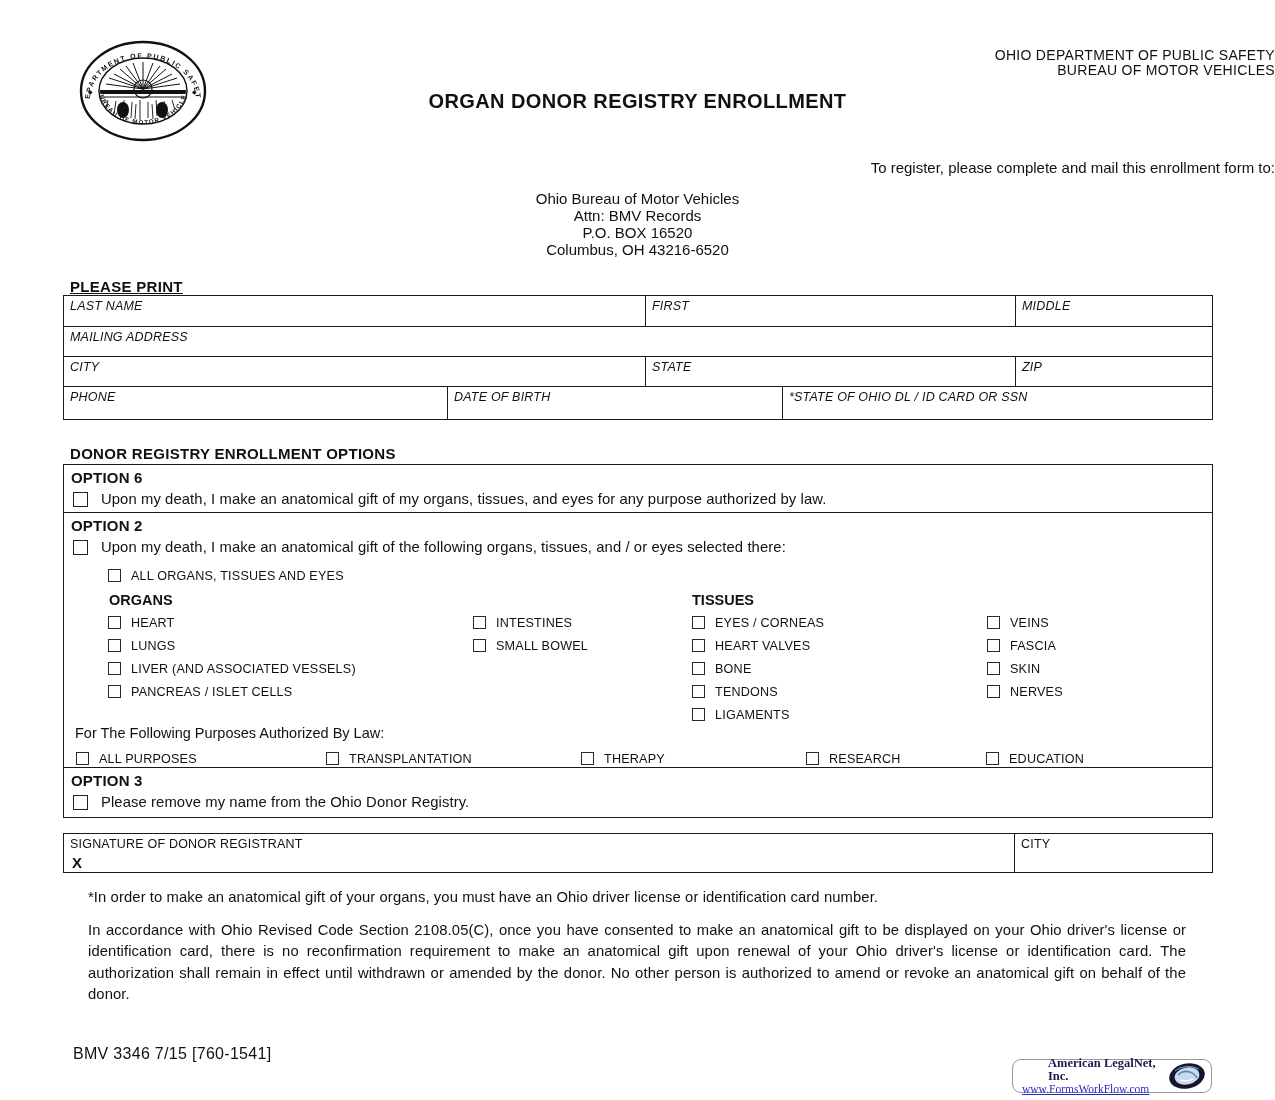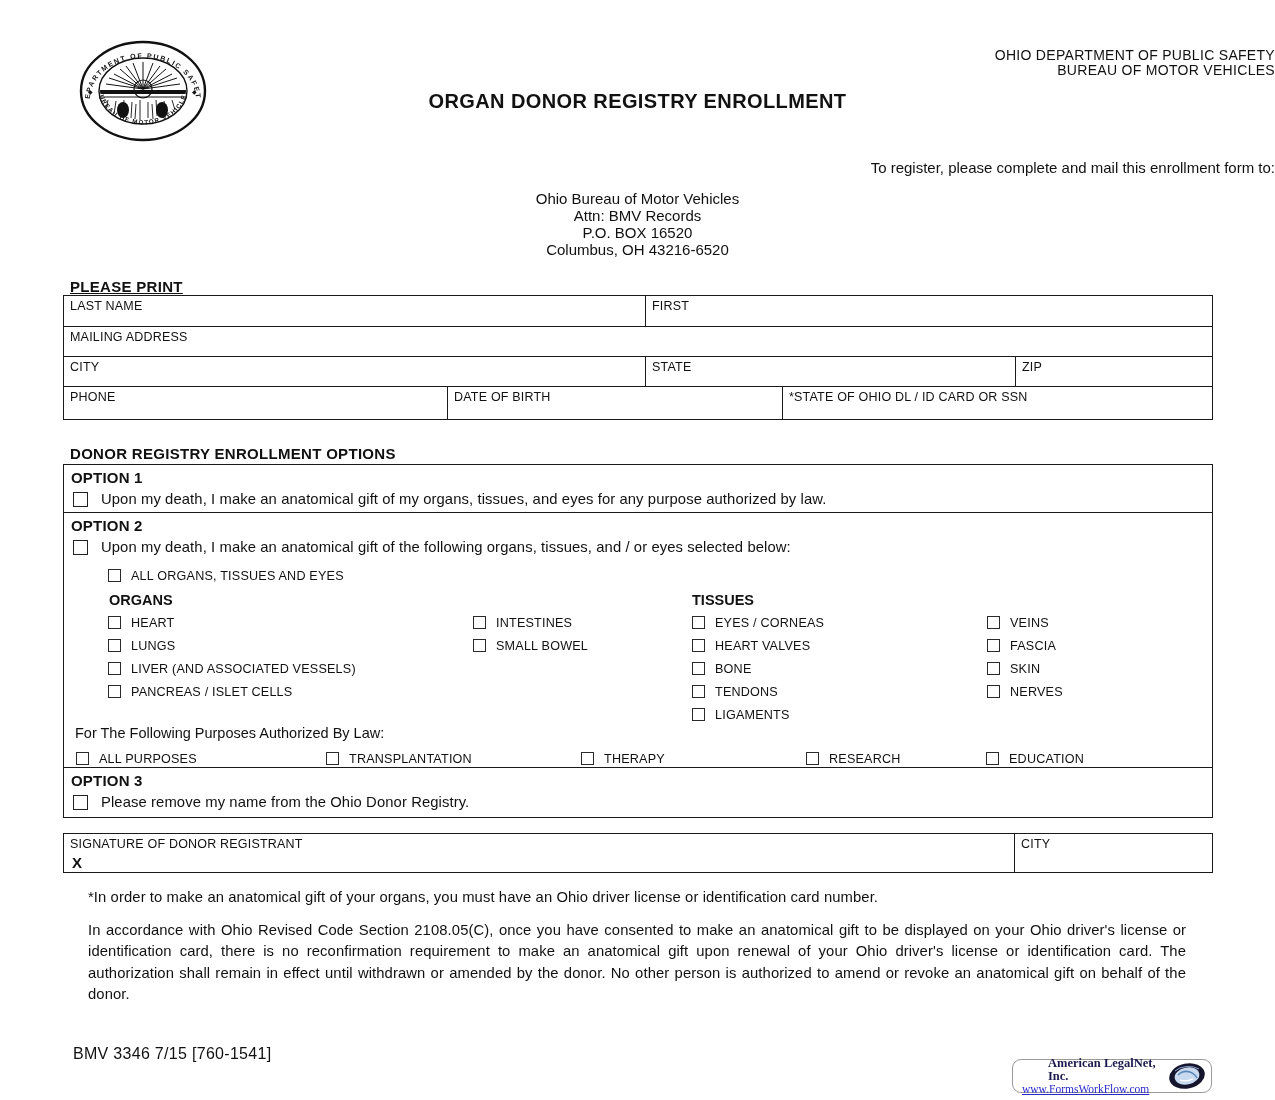--- a/index.html
+++ b/index.html
@@ -13,21 +13,21 @@
   .hdr-title { position:absolute; left:0; top:90px; width:1275px; text-align:center;
                font-size:20px; font-weight:bold; letter-spacing:.4px; }
   .mail-intro { position:absolute; left:0; top:159px; width:1275px; text-align:right; font-size:15px; }
   .mail-addr  { position:absolute; left:0; top:190px; width:1275px; text-align:center;
                 font-size:15px; line-height:17px; }
 
   
   .please-print { position:absolute; left:70px; top:278px; font-size:15px; font-weight:bold;
                   text-decoration:underline; letter-spacing:.3px; }
   .app-table { position:absolute; left:63px; top:295px; width:1150px; border:1.5px solid #1a1a1a; }
-  .t-row { display:grid; border-bottom:1.5px solid #1a1a1a; }
+  .t-row { display:grid; border-bottom:1.5px solid #1a1a1a;font-style:italic; }
   .t-row:last-child { border-bottom:none; }
   .t-row.r1 { grid-template-columns:582px 370px 1fr; height:31px; }
   .t-row.r2 { grid-template-columns:1fr; height:30px; }
   .t-row.r3 { grid-template-columns:582px 370px 1fr; height:30px; }
   .t-row.r4 { grid-template-columns:384px 335px 1fr; height:32px; }
   .t-cell { border-right:1.5px solid #1a1a1a; padding:3px 6px; font-size:12.5px; letter-spacing:.2px; }
   .t-cell:last-child { border-right:none; }
 
   
   .opts-heading { position:absolute; left:70px; top:445px; font-size:15px; font-weight:bold; letter-spacing:.3px; }
@@ -161,20 +161,23 @@
 
   <div class="please-print">PLEASE PRINT</div>
   <div class="app-table">
     <div class="t-row r1">
       <div class="t-cell">
         <span>LAST NAME</span>
       </div>
       <div class="t-cell">
         <span>FIRST</span>
       </div>
+      <div class="t-cell">
+        <span>MIDDLE</span>
+      </div>
     </div>
     <div class="t-row r2">
       <div class="t-cell">
         <span>MAILING ADDRESS</span>
       </div>
     </div>
     <div class="t-row r3">
       <div class="t-cell">
         <span>CITY</span>
       </div>
@@ -196,32 +199,32 @@
         <span>*STATE OF OHIO DL / ID CARD OR SSN</span>
       </div>
     </div>
   </div>
 
   <div class="opts-heading">DONOR REGISTRY ENROLLMENT OPTIONS</div>
 
   <div class="opts-stack">
 
     <div class="opt-sec opt1">
-      <div class="opt-title">OPTION 1</div>
+      <div class="opt-title">OPTION 6</div>
       <div class="opt-row">
         <span class="ck-big"></span>
         <span>Upon my death, I make an anatomical gift of my organs, tissues, and eyes for any purpose authorized by law.</span>
       </div>
     </div>
 
     <div class="opt-sec opt2">
       <div class="opt-title">OPTION 2</div>
       <div class="opt-row">
         <span class="ck-big"></span>
-        <span>Upon my death, I make an anatomical gift of the following organs, tissues, and / or eyes selected below:</span>
+        <span>Upon my death, I make an anatomical gift of the following organs, tissues, and / or eyes selected there:</span>
       </div>
 
       <label class="ck-item all-row">
         <span class="ck"></span>
         <span class="ck-label">ALL ORGANS, TISSUES AND EYES</span>
       </label>
 
       <div class="organs-h">ORGANS</div>
       <div class="tissues-h">TISSUES</div>
 

